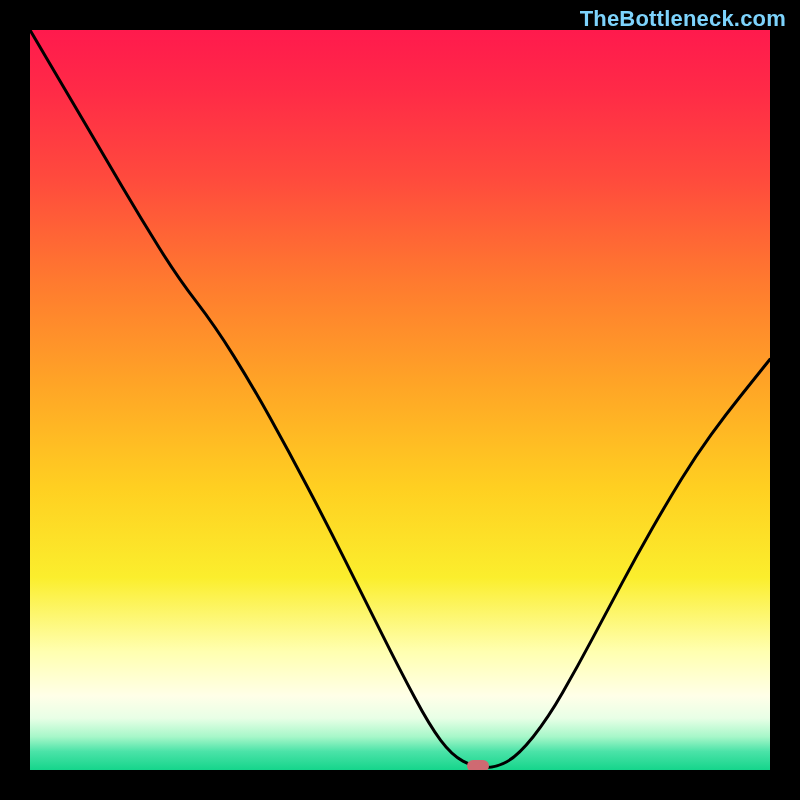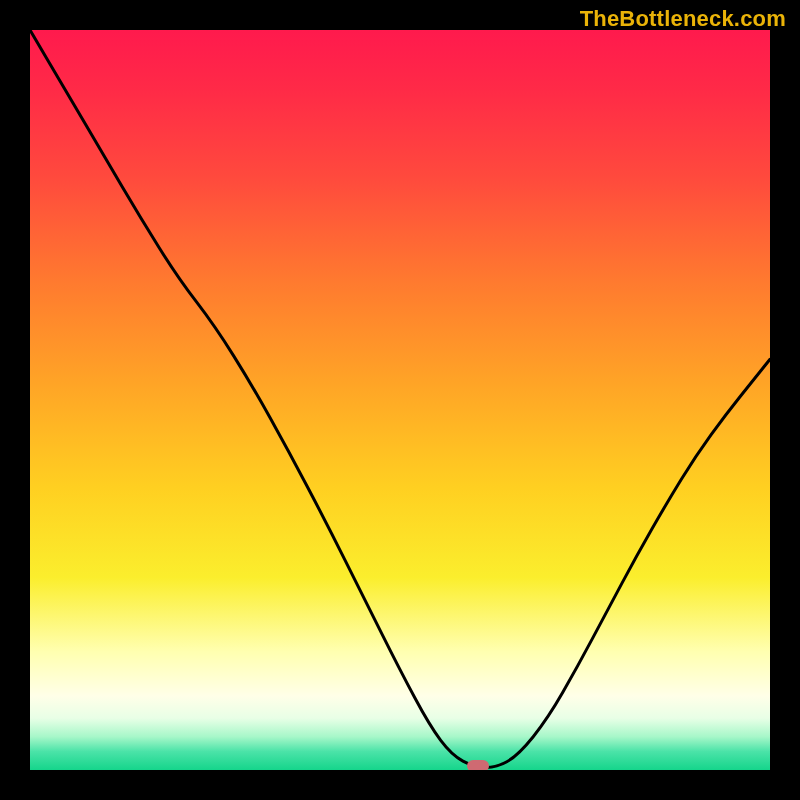--- a/index.html
+++ b/index.html
@@ -14,21 +14,21 @@
   .frame {
     position: relative;
     width: 800px;
     height: 800px;
     background: #000;
   }
   .watermark {
     position: absolute;
     top: 6px;
     right: 14px;
-    color: #eab308;
+    color: #7dd3fc;
     font-size: 22px;
     font-weight: 600;
     letter-spacing: 0.2px;
     z-index: 20;
   }
   .plot {
     position: absolute;
     left: 30px;
     top: 30px;
     width: 740px;

